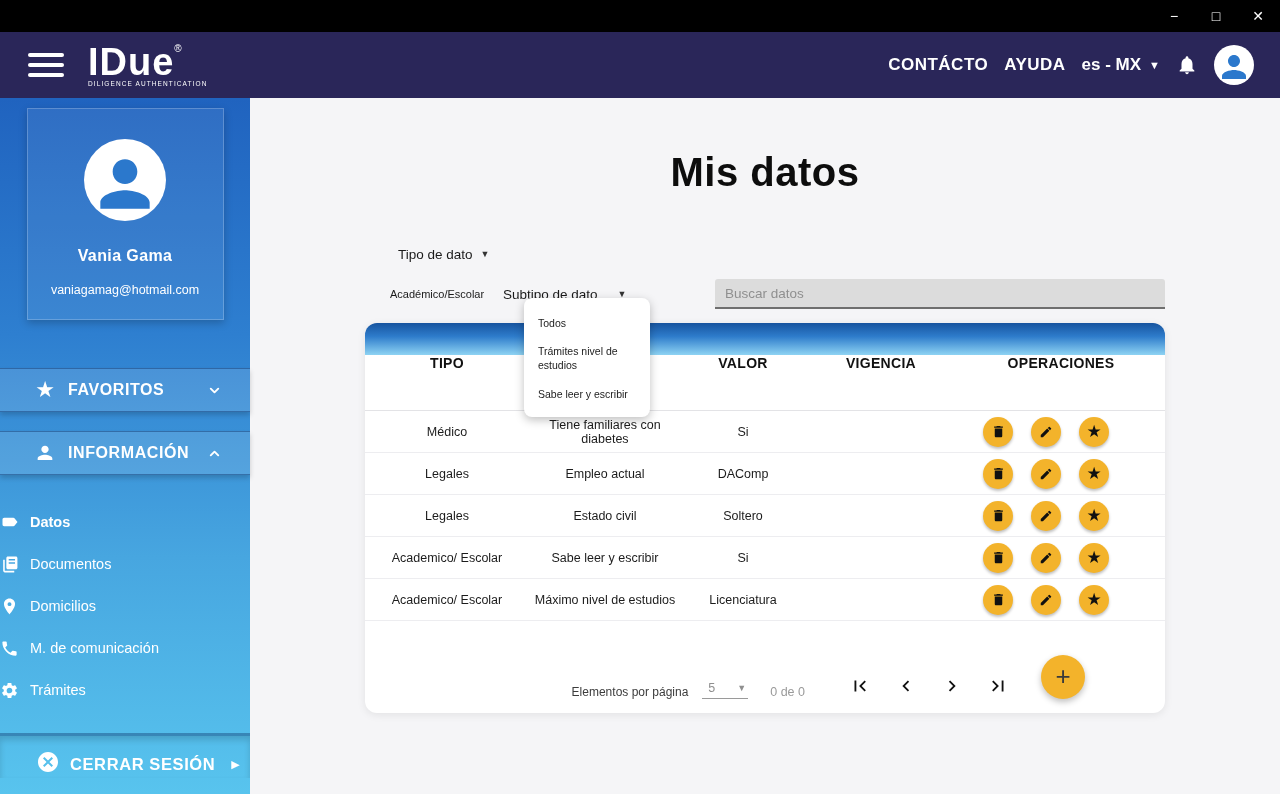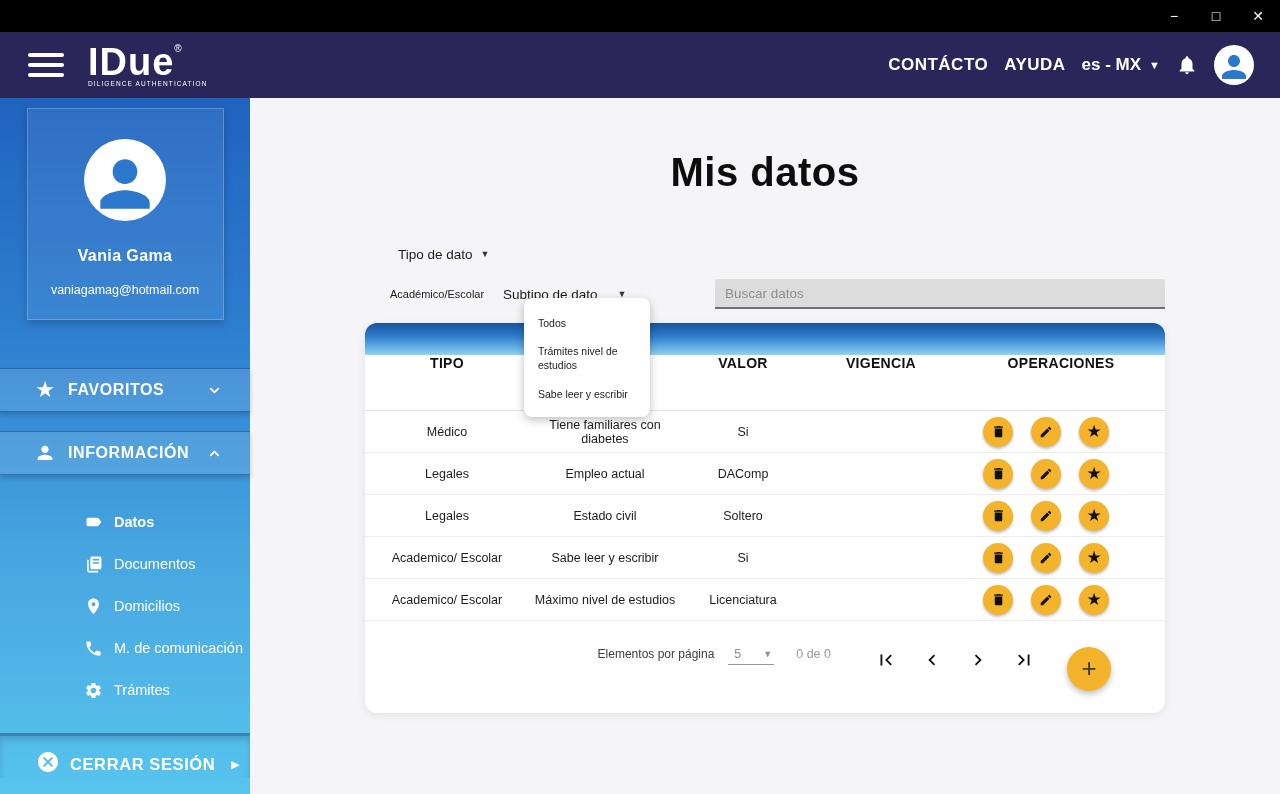--- a/index.html
+++ b/index.html
@@ -33,21 +33,21 @@
   .profile-avatar { margin-top:30px; width:82px; height:82px; border-radius:50%; background:#fff; overflow:hidden; display:flex; align-items:flex-end; justify-content:center; }
   .profile-name { margin-top:26px; font-size:16px; font-weight:bold; letter-spacing:0.4px; }
   .profile-email { margin-top:18px; font-size:12.5px; }
   .side-section { margin-top:0; height:44px; background:rgba(255,255,255,0.12); border-top:1px solid rgba(16,52,104,0.45); border-bottom:1px solid rgba(16,52,104,0.45); box-shadow:0 3px 5px rgba(0,0,0,0.18); display:flex; align-items:center; padding:0 28px 0 32px; cursor:pointer; }
   .side-section.first { margin-top:48px; }
   .side-section.second { margin-top:19px; }
   .side-section .sec-icon { width:26px; display:flex; justify-content:center; margin-right:10px; font-size:22px; }
   .sec-label { font-size:16px; font-weight:bold; letter-spacing:0.6px; }
   .sec-chevron { margin-left:auto; display:flex; }
   .side-items { margin-top:26px; }
-  .side-item { display:flex; align-items:center; height:42px; padding-left:84px; cursor:pointer; font-size:14.5px; }
+  .side-item { display:flex; align-items:center; height:42px; cursor:pointer; font-size:14.5px; }
   .side-item .it-icon { width:24px; display:flex; justify-content:flex-start; margin-right:6px; }
   .side-item.active { font-weight:bold; }
   .logout { margin-top:22px; border-top:3px solid rgba(16,52,104,0.40); box-shadow:inset 0 4px 6px rgba(0,0,0,0.15); padding:14px 0 0 36px; display:flex; align-items:center; gap:10px; cursor:pointer; }
   .logout-label { font-size:16.5px; font-weight:bold; letter-spacing:0.6px; }
   .logout-arrow { font-size:11px; margin-left:6px; }
 
   
   .main { flex:1; position:relative; }
   .page-title { text-align:center; margin-top:52px; font-size:40px; font-weight:600; color:#0d0d0d; letter-spacing:0.5px; }
 
@@ -71,21 +71,21 @@
   .trow { display:flex; align-items:center; height:42px; border-bottom:1px solid #ededf0; font-size:12.5px; color:#1c1c1c; }
   .c1 { width:20.5%; text-align:center; }
   .c2 { width:19%; text-align:center; }
   .c3 { width:15.5%; text-align:center; }
   .c4 { width:19%; text-align:center; }
   .c5 { width:26%; display:flex; align-items:center; padding-left:26px; gap:18px; }
   .thead .c5 { display:block; text-align:center; padding-left:0; }
   .op-btn { width:30px; height:30px; border-radius:50%; background:#f3b32b; border:none; display:flex; align-items:center; justify-content:center; cursor:pointer; box-shadow:0 2px 3px rgba(0,0,0,0.25); }
   .op-btn .star-glyph { font-size:17px; line-height:1; color:#111; }
 
-  .tfoot { display:flex; align-items:flex-start; justify-content:flex-end; margin-top:26px; padding-right:54px; height:52px; }
+  .tfoot { display:flex; align-items:flex-end; justify-content:flex-end; margin-top:26px; padding-right:80px; height:52px; }
   .per-page-label { font-size:12px; color:#3c3c3c; }
   .per-page-select { margin-left:14px; display:flex; align-items:center; gap:22px; border-bottom:1px solid #9a9a9a; padding:0 2px 3px 6px; cursor:pointer; }
   .per-page-value { font-size:12.5px; color:#8f8f8f; }
   .per-page-select .tri { color:#8f8f8f; font-size:9px; }
   .range { margin-left:22px; font-size:12.5px; color:#9a9a9a; }
   .pager { display:flex; align-items:center; gap:20px; margin-left:42px; }
   .pg-btn { background:none; border:none; cursor:pointer; display:flex; padding:2px; }
   .fab { margin-left:30px; width:44px; height:44px; border-radius:50%; background:#f3b32b; border:none; color:#3a3a3a; font-size:26px; line-height:1; cursor:pointer; box-shadow:0 3px 6px rgba(0,0,0,0.25); display:flex; align-items:center; justify-content:center; padding-bottom:3px; }
 </style>
 </head>

